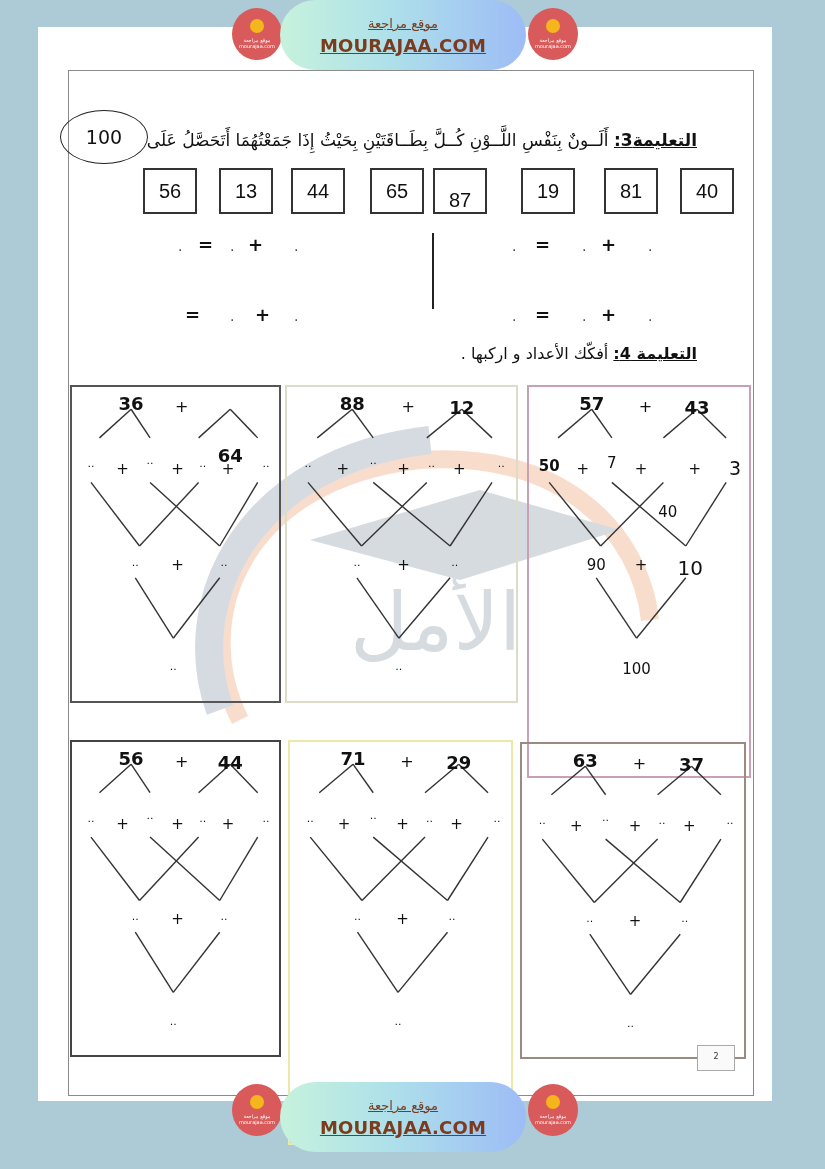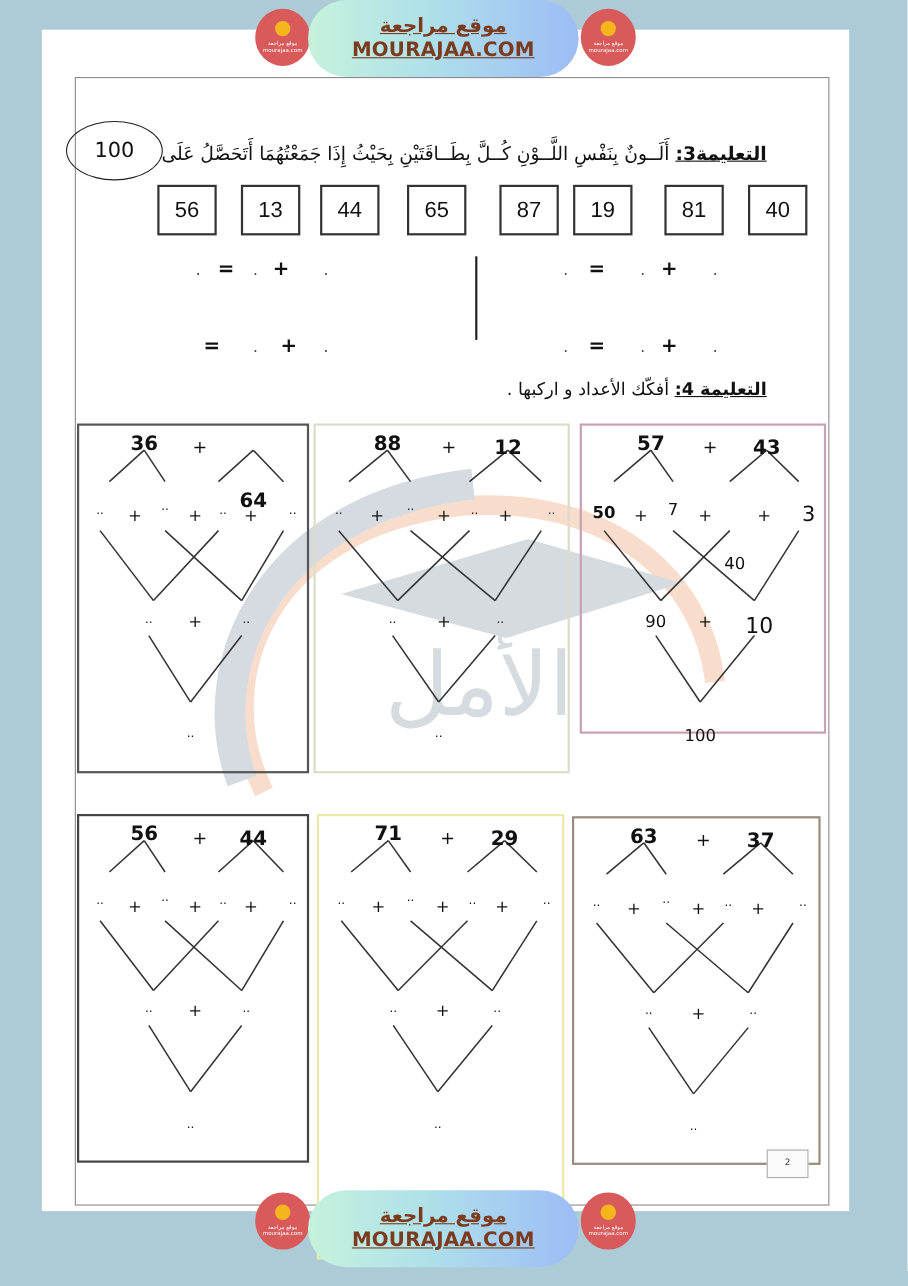--- a/index.html
+++ b/index.html
@@ -10,21 +10,21 @@
   }
   .sheet { position:absolute; left:38px; top:27px; width:734px; height:1074px; background:#ffffff; }
   .frame { position:absolute; left:68px; top:70px; width:686px; height:1026px; border:1.5px solid #8a8a8a; box-sizing:border-box; }
   .banner { position:absolute; left:0; width:825px; height:70px; }
   .pill {
     position:absolute; left:280px; top:0; width:246px; height:70px; border-radius:35px;
     background:linear-gradient(90deg,#c6f2dc 0%,#aee0ea 45%,#9dbcf6 100%);
     display:flex; flex-direction:column; align-items:center; justify-content:center;
     color:#7b3b1f; text-decoration:underline;
   }
-  .pill .ar { font-family:"DejaVu Sans", sans-serif; font-size:18px; font-weight:bold; line-height:22px; }
+  .pill .ar { font-family:"DejaVu Sans", sans-serif; font-size:13px; font-weight:normal; line-height:22px; }
   .pill .en { font-family:"DejaVu Sans", sans-serif; font-size:18px; font-weight:bold; line-height:22px; letter-spacing:0.2px; }
   .badge {
     position:absolute; top:8px; width:50px; height:52px; border-radius:50%; background:#d85a5a;
     display:flex; flex-direction:column; align-items:center; justify-content:center;
   }
   .badge .dot { width:14px; height:14px; border-radius:50%; background:#f5b51c; margin-bottom:4px; }
   .badge .txt { color:#fff; font-size:5px; line-height:6px; text-align:center; }
   .abs { position:absolute; }
   .title-ar { font-family:"DejaVu Sans", sans-serif; font-size:17px; color:#111; direction:rtl; white-space:nowrap; }
   .title-ar .lbl { text-decoration:underline; font-weight:bold; }
@@ -82,21 +82,21 @@
   </div>
 <div class="card" style="left:219px;">
     <span>13</span>
   </div>
 <div class="card" style="left:291px;">
     <span>44</span>
   </div>
 <div class="card" style="left:370px;">
     <span>65</span>
   </div>
-<div class="card" style="left:454px;">
+<div class="card" style="left:433px;align-items:flex-end;">
     <span>87</span>
   </div>
 <div class="card" style="left:521px;">
     <span>19</span>
   </div>
 <div class="card" style="left:604px;">
     <span>81</span>
   </div>
 <div class="card" style="left:680px;">
     <span>40</span>
@@ -186,21 +186,21 @@
       <span class="abs" style="left:86.21px;top:66.78px;transform:translate(-50%,0);font-size:11px;color:#111;">..</span>
       <span class="abs" style="left:116.5px;top:73.14px;transform:translate(-50%,0);font-size:15px;color:#111;">+</span>
       <span class="abs" style="left:144.46px;top:69.96px;transform:translate(-50%,0);font-size:11px;color:#111;">..</span>
       <span class="abs" style="left:172.42px;top:73.14px;transform:translate(-50%,0);font-size:15px;color:#111;">+</span>
       <span class="abs" style="left:214.36px;top:69.96px;transform:translate(-50%,0);font-size:11px;color:#111;">..</span>
       <span class="abs" style="left:69.89999999999999px;top:168.54000000000002px;transform:translate(-50%,0);font-size:11px;color:#111;">..</span>
       <span class="abs" style="left:116.5px;top:168.54000000000002px;transform:translate(-50%,0);font-size:15px;color:#111;">+</span>
       <span class="abs" style="left:167.76px;top:168.54000000000002px;transform:translate(-50%,0);font-size:11px;color:#111;">..</span>
       <span class="abs" style="left:111.83999999999999px;top:273.48px;transform:translate(-50%,0);font-size:11px;color:#111;">..</span>
     </div>
-    <div class="box" style="left: 527px; top: 385px; width: 224px; height: 282px; border: 2px solid rgb(200, 160, 180);">
+    <div class="box" style="left: 527px; top: 385px; width: 224px; height: 393px; border: 2px solid rgb(200, 160, 180);">
       <svg width="224" height="318">
         <line x1="62.720000000000006" y1="22.26" x2="29.12" y2="50.88" stroke="#333" stroke-width="1.4"></line>
         <line x1="62.720000000000006" y1="22.26" x2="82.88" y2="50.88" stroke="#333" stroke-width="1.4"></line>
         <line x1="168" y1="22.26" x2="134.4" y2="50.88" stroke="#333" stroke-width="1.4"></line>
         <line x1="168" y1="22.26" x2="197.12" y2="50.88" stroke="#333" stroke-width="1.4"></line>
         <line x1="20.16" y1="95.39999999999999" x2="71.68" y2="159" stroke="#333" stroke-width="1.4"></line>
         <line x1="134.4" y1="95.39999999999999" x2="71.68" y2="159" stroke="#333" stroke-width="1.4"></line>
         <line x1="82.88" y1="95.39999999999999" x2="156.79999999999998" y2="159" stroke="#333" stroke-width="1.4"></line>
         <line x1="197.12" y1="95.39999999999999" x2="156.79999999999998" y2="159" stroke="#333" stroke-width="1.4"></line>
         <line x1="67.2" y1="190.79999999999998" x2="107.52" y2="251.22" stroke="#333" stroke-width="1.4"></line>

